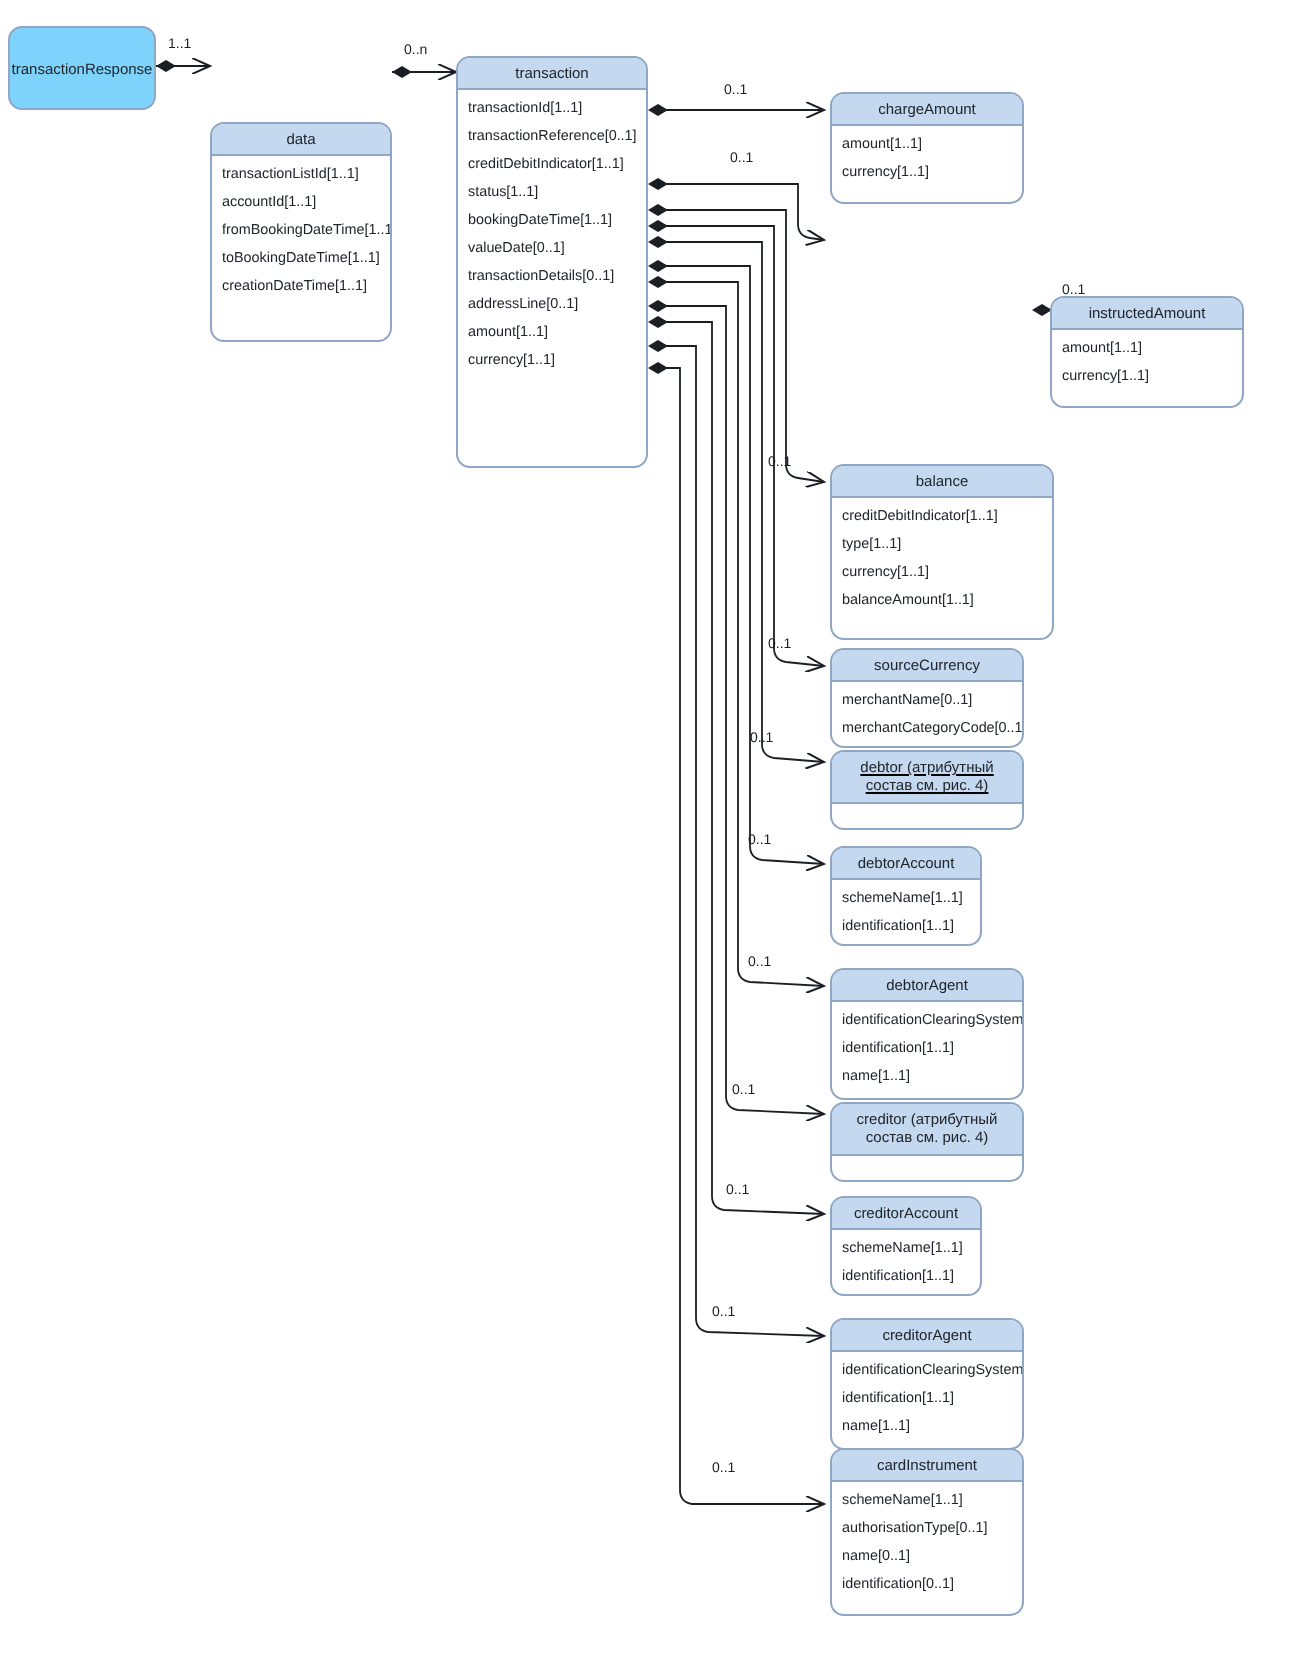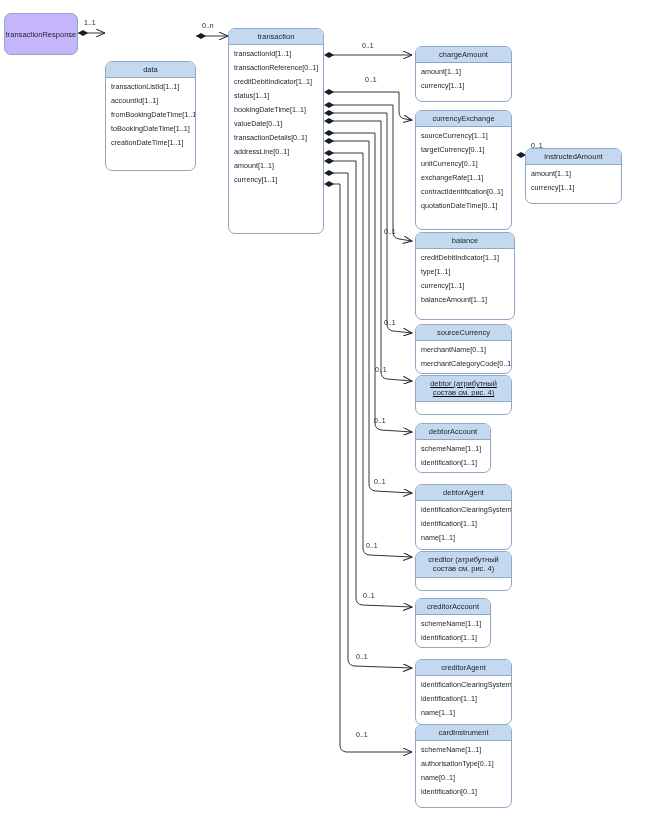--- a/index.html
+++ b/index.html
@@ -50,21 +50,21 @@
   }
   .cls .attr {
     font-size: 7.2px;
     color: #21252b;
     padding: 3px 0 3px 5px;
     line-height: 1.1;
     white-space: nowrap;
   }
   
   .cls.plain {
-    background: #c4b5fd;
+    background: #7dd3fc;
     display: flex;
     align-items: center;
     justify-content: center;
   }
   .cls.plain .plainlabel {
     font-size: 7.5px;
     color: #21252b;
     text-align: center;
   }
   
@@ -183,41 +183,30 @@
   </div>
 
   <div class="cls" style="left:415px; top:46px; width:97px; height:56px;">
     <div class="hdr">chargeAmount</div>
     <div class="attrs">
       <div class="attr">amount[1..1]</div>
       <div class="attr">currency[1..1]</div>
     </div>
   </div>
 
-  <div class="cls" style="left:415px; top:110px; width:97px; height:120px;">
-    <div class="hdr">currencyExchange</div>
-    <div class="attrs">
-      <div class="attr">sourceCurrency[1..1]</div>
-      <div class="attr">targetCurrency[0..1]</div>
-      <div class="attr">unitCurrency[0..1]</div>
-      <div class="attr">exchangeRate[1..1]</div>
-      <div class="attr">contractIdentification[0..1]</div>
-      <div class="attr">quotationDateTime[0..1]</div>
-    </div>
-  </div>
 
   <div class="cls" style="left:525px; top:148px; width:97px; height:56px;">
     <div class="hdr">instructedAmount</div>
     <div class="attrs">
       <div class="attr">amount[1..1]</div>
       <div class="attr">currency[1..1]</div>
     </div>
   </div>
 
-  <div class="cls" style="left:415px; top:232px; width:100px; height:88px;">
+  <div class="cls" style="left:415px; top:232px; width:112px; height:88px;">
     <div class="hdr">balance</div>
     <div class="attrs">
       <div class="attr">creditDebitIndicator[1..1]</div>
       <div class="attr">type[1..1]</div>
       <div class="attr">currency[1..1]</div>
       <div class="attr">balanceAmount[1..1]</div>
     </div>
   </div>
 
   <div class="cls" style="left:415px; top:324px; width:97px; height:50px;">

